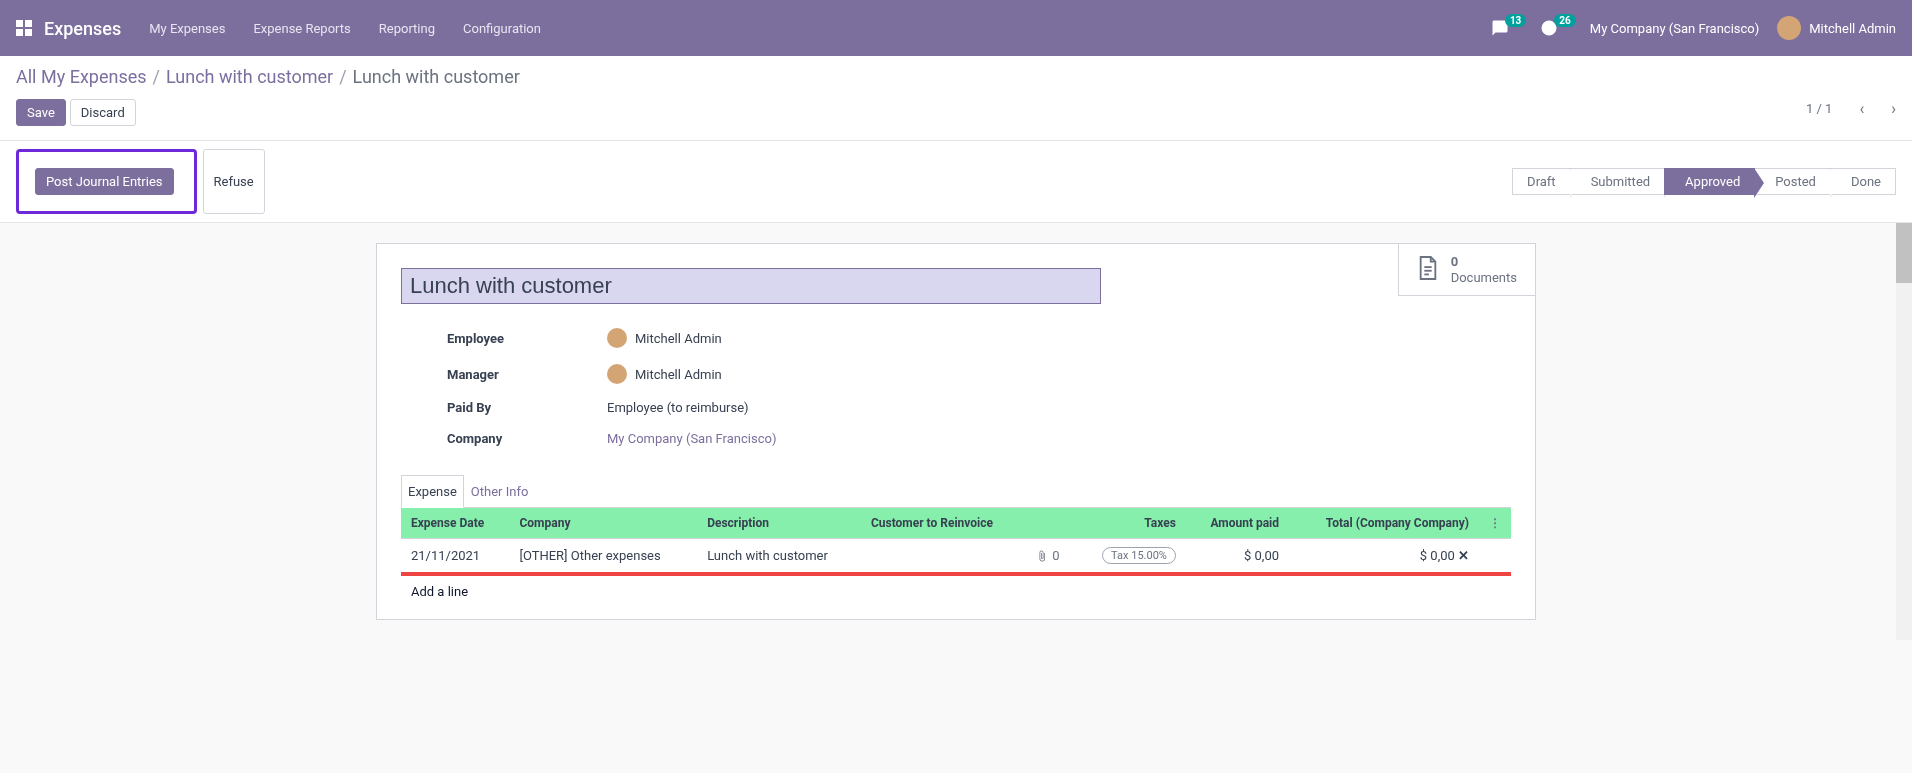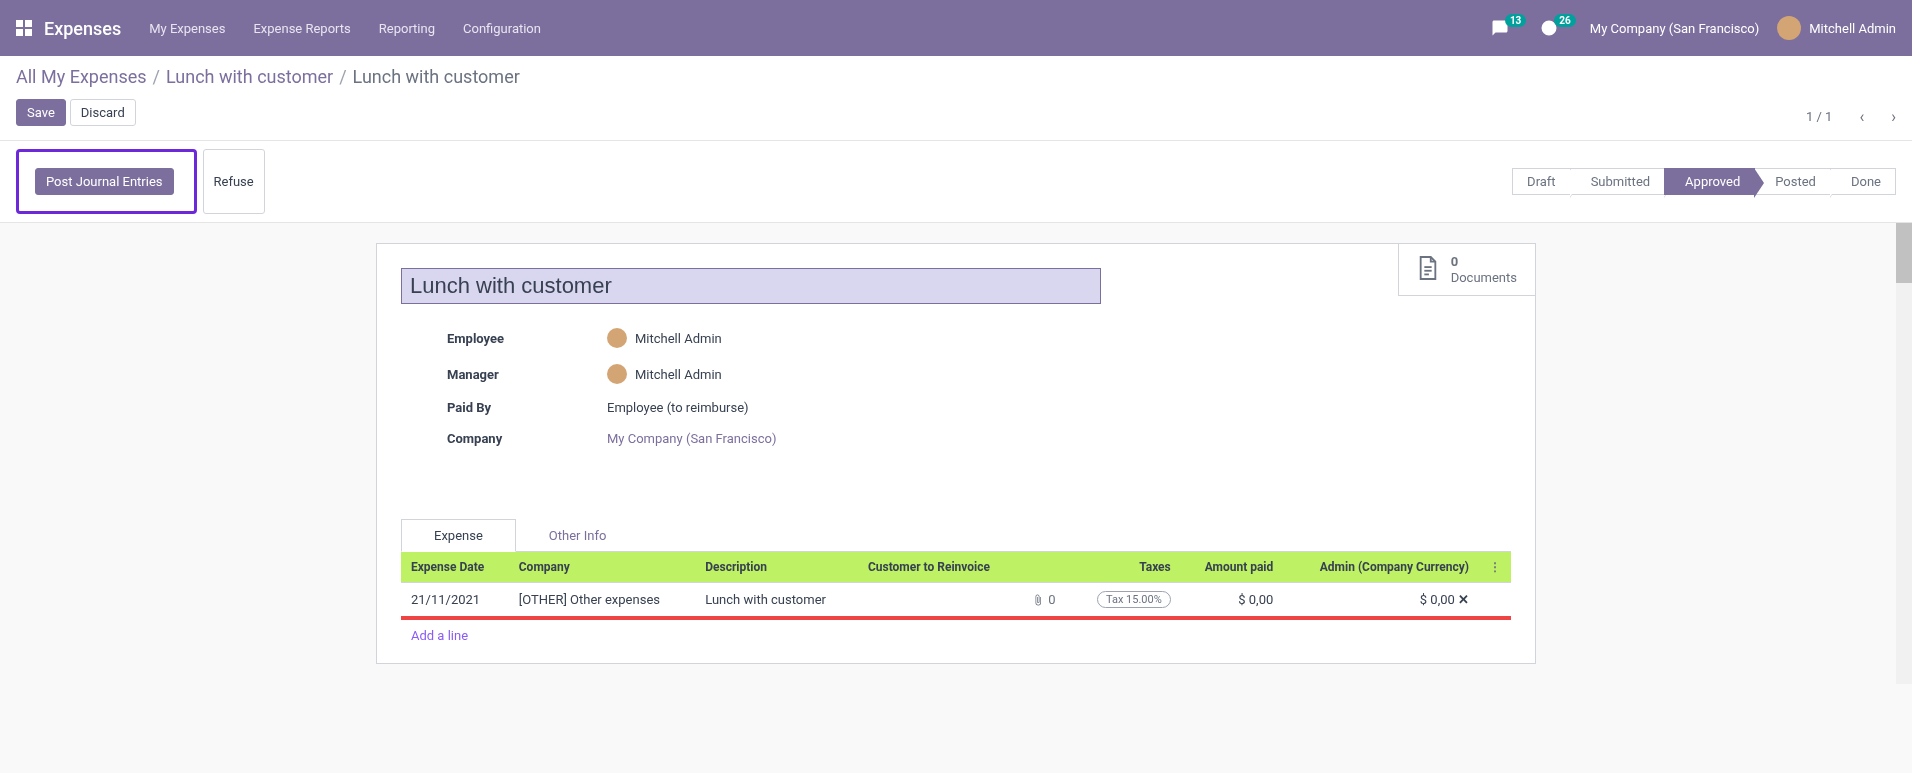--- a/index.html
+++ b/index.html
@@ -19,21 +19,21 @@
 .controlbar { background: #fff; border-bottom: 1px solid #e5e5e5; padding: 10px 16px 14px; }
 .breadcrumbs { font-size: 18px; color: #6b7280; margin-bottom: 12px; display:flex; flex-wrap:wrap; gap:6px; align-items:center; }
 .breadcrumbs .link { color: #7c6f9e; cursor: pointer; }
 .breadcrumbs .sep { color: #9ca3af; }
 .breadcrumbs .current { color: #6b7280; }
 
 .btn { display: inline-flex; align-items:center; padding: 5px 10px; font-size: 13px; cursor: pointer; border-radius: 3px; margin-right: 4px; }
 .btn-primary { background: #7c6f9e; color: #fff; border: 1px solid #7c6f9e; }
 .btn-secondary { background: #fff; color: #374151; border: 1px solid #d1d5db; }
 
-.pager-row { display:flex; align-items:flex-end; }
+.pager-row { display:flex; align-items:flex-start; }
 .pager { margin-left:auto; display:flex; align-items:center; color:#6b7280; font-size:13px; gap:27px;}
 .pager .arrow { cursor:pointer; font-size:16px; color:#6b7280; }
 
 .statusbar { background:#fff; border-bottom:1px solid #e5e5e5; padding:8px 16px; display:flex; align-items:center; }
 .statusbar .actions { display:flex; gap:6px; }
 .highlight-box { border:3px solid #6d28d9; padding:16px; border-radius:4px; display:inline-block; }
 
 .content-area { padding: 20px 0; display:flex; justify-content:center; position:relative; }
 .scrollbar { position:absolute; right:0; top:0; bottom:0; width:16px; background:#f1f1f1; }
 .scrollbar-thumb { background:#c1c1c1; width:100%; height:60px; }
@@ -49,32 +49,32 @@
 .summary-input { width: 700px; font-size:22px; padding:4px 8px; border:1px solid #7c6f9e; background:#d9d6f0; color:#374151; outline:none; }
 
 .form-grid { margin-top:24px; }
 .form-row { display:flex; align-items:center; margin-bottom:16px;margin-left:46px; }
 .form-row .label { width:160px; font-size:13px; font-weight:700; color:#374151; }
 .form-row .value { font-size:13px; color:#374151; display:flex; align-items:center; gap:8px; }
 .form-row .value.link { color:#7c6f9e; cursor:pointer; }
 .mini-avatar { width:20px; height:20px; border-radius:50%; background:#d4a574; display:inline-block; }
 
 .tabs { display:flex; border-bottom:1px solid #d1d5db; margin-top:28px; }
-.tab { padding:8px 32px; font-size:13px; cursor:pointer; color:#7c6f9e; border:1px solid transparent; border-bottom:none; position:relative; top:1px;margin-top:44px; }
+.tab { padding:8px 6px; font-size:13px; cursor:pointer; color:#7c6f9e; border:1px solid transparent; border-bottom:none; position:relative; top:1px; }
 .tab.active { color:#374151; border-color:#d1d5db; background:#fff; border-bottom:1px solid #fff; }
 
 .table { width:100%; border-collapse:collapse; margin-top:0; }
-.table th { background:#bef264; text-align:left; font-size:12px; font-weight:700; color:#374151; padding:8px 10px; border-bottom:1px solid #d1d5db; }
+.table th { background:#86efac; text-align:left; font-size:12px; font-weight:700; color:#374151; padding:8px 10px; border-bottom:1px solid #d1d5db; }
 .table th.right { text-align:right; }
 .table td { padding:8px 10px; font-size:13px; color:#374151; border-bottom:4px solid #ef4444; }
 .table td.right { text-align:right; }
 .tax-pill { display:inline-block; border:1px solid #9ca3af; border-radius:10px; padding:1px 8px; font-size:11px; color:#6b7280; }
 .attach-cell { display:flex; align-items:center; gap:4px; color:#6b7280; }
 .row-delete { color:#374151; cursor:pointer; font-weight:700; }
-.add-line { color:#8b5cf6; cursor:pointer; padding:8px 10px; font-size:13px; }
+.add-line { color:#0f172a; cursor:pointer; padding:8px 10px; font-size:13px; }
 .kebab { cursor:pointer; color:#6b7280; }
 
 .arrow-steps { display:flex; }
 .arrow-step { position:relative; background:#fff; color:#6b7280; border:1px solid #d1d5db; padding:5px 14px 5px 20px; font-size:13px; margin-left:-1px; }
 .arrow-step.first { padding-left:14px; }
 .arrow-step.active { background:#7c6f9e; color:#fff; border-color:#7c6f9e; z-index:2; }
 .arrow-step:not(.last)::after {
   content:''; position:absolute; right:-9px; top:0; width:0; height:0;
   border-top:14px solid transparent; border-bottom:14px solid transparent;
   border-left:9px solid #fff; z-index:1;
@@ -215,21 +215,21 @@
       <table class="table">
         <thead>
           <tr>
             <th>Expense Date</th>
             <th>Company</th>
             <th>Description</th>
             <th>Customer to Reinvoice</th>
             <th></th>
             <th class="right">Taxes</th>
             <th class="right">Amount paid</th>
-            <th class="right">Admin (Company Currency)</th>
+            <th class="right">Total (Company Company)</th>
             <th style="width:20px"><span class="kebab">⋮</span></th>
           </tr>
         </thead>
         <tbody>
           <tr>
             <td>21/11/2021</td>
             <td>[OTHER] Other expenses</td>
             <td>Lunch with customer</td>
             <td></td>
             <td>

